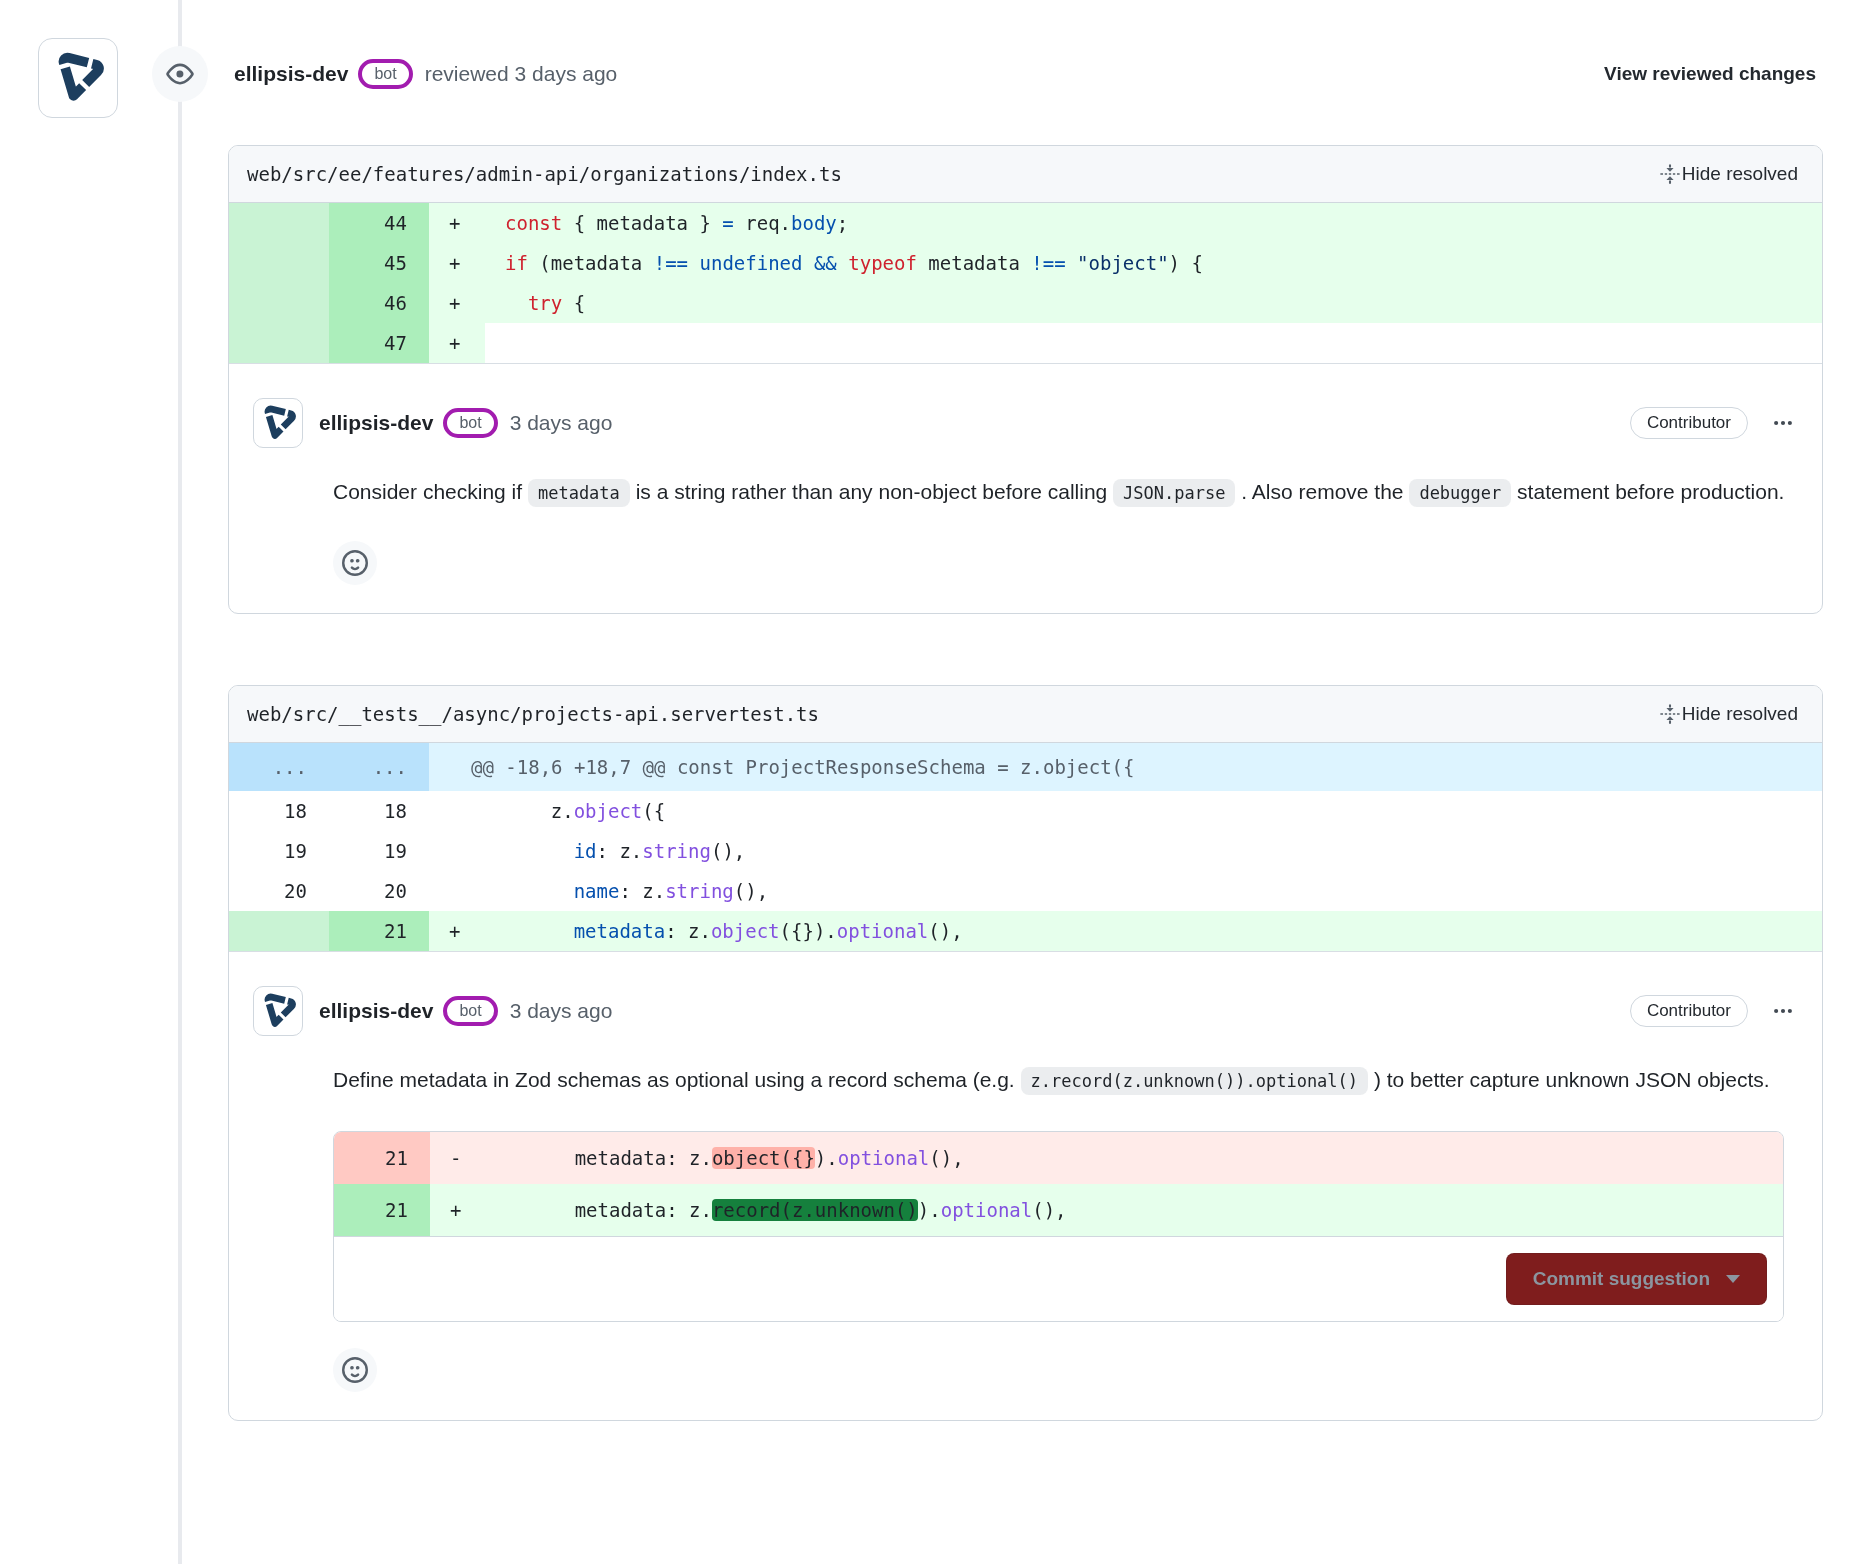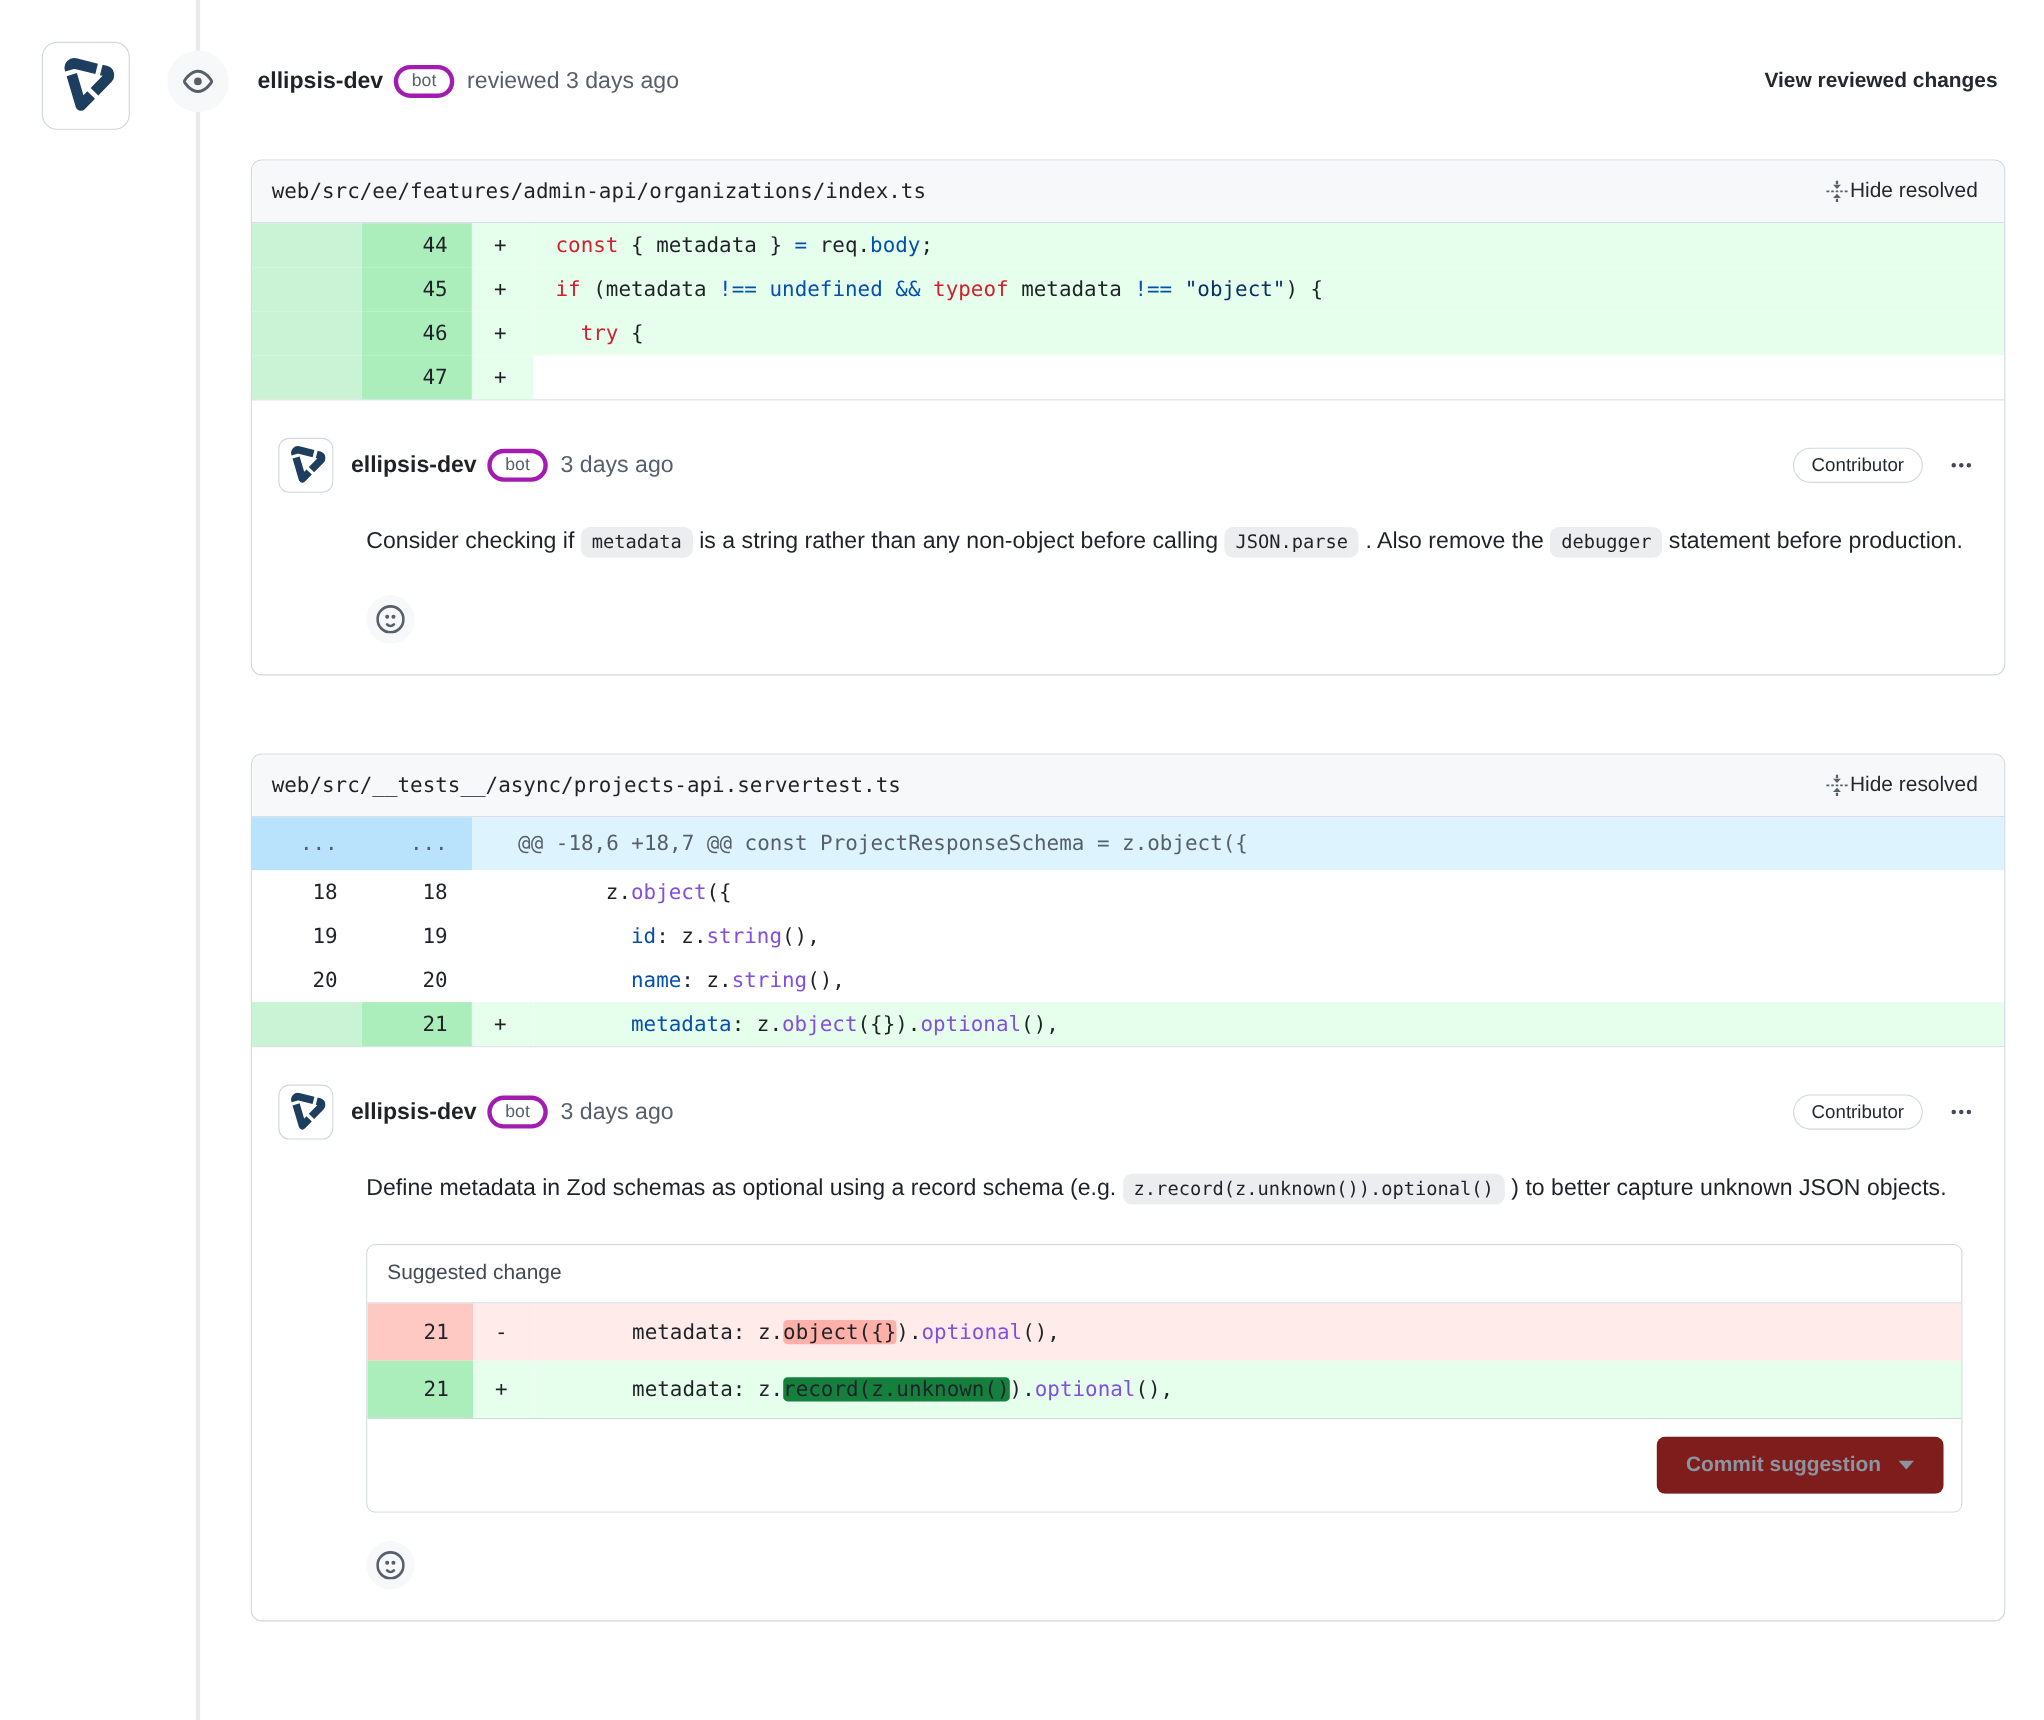--- a/index.html
+++ b/index.html
@@ -227,21 +227,20 @@
       <span class="role-pill">Contributor</span>
       <button class="kebab">
         <svg width="22" height="22" viewBox="0 0 16 16" fill="#424a53">
           <path d="M3 9.5a1.5 1.5 0 1 1 0-3 1.5 1.5 0 0 1 0 3Zm5 0a1.5 1.5 0 1 1 0-3 1.5 1.5 0 0 1 0 3Zm5 0a1.5 1.5 0 1 1 0-3 1.5 1.5 0 0 1 0 3Z"></path>
         </svg>
       </button>
     </div>
     <p class="comment-body"><span>Define metadata in Zod schemas as optional using a record schema (e.g. </span><code class="inline-code">z.record(z.unknown()).optional()</code><span> ) to better capture unknown JSON objects.</span></p>
 
     <div class="suggestion">
-      <div class="sugg-head">Suggested change</div>
       <div>
           <div class="diff-row row-del">
             <div class="gut gut-num">21</div>
             <div class="marker">-</div>
             <div class="codeline"><span class="tk-p">      metadata: z.</span><span class="tk-p tk-hld">object({}</span><span class="tk-p">).</span><span class="tk-e">optional</span><span class="tk-p">(),</span></div>
           </div>
           <div class="diff-row row-add">
             <div class="gut gut-num">21</div>
             <div class="marker">+</div>
             <div class="codeline"><span class="tk-p">      metadata: z.</span><span class="tk-p tk-hla">record(z.unknown()</span><span class="tk-p">).</span><span class="tk-e">optional</span><span class="tk-p">(),</span></div>

